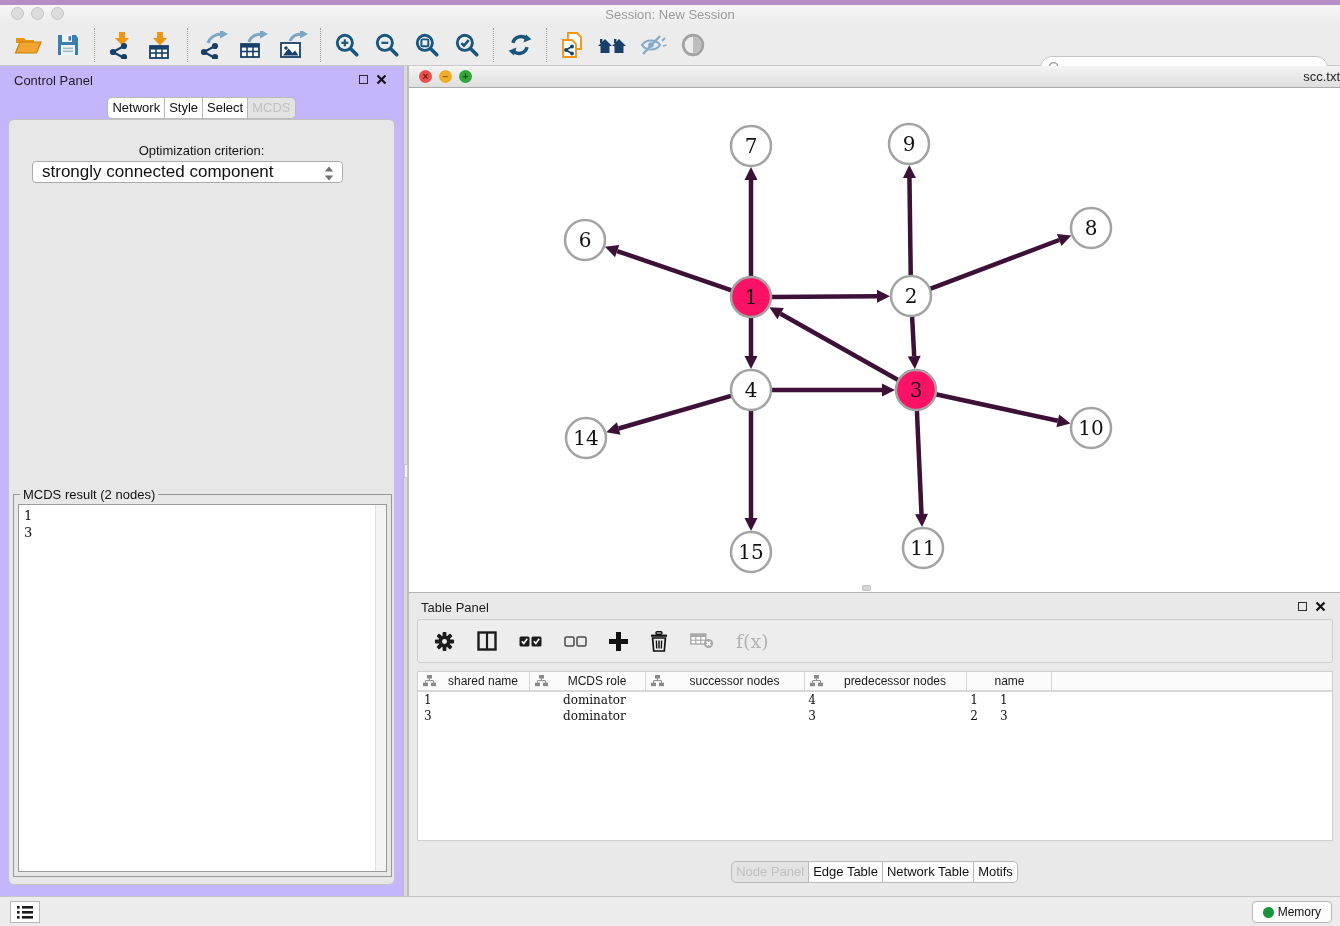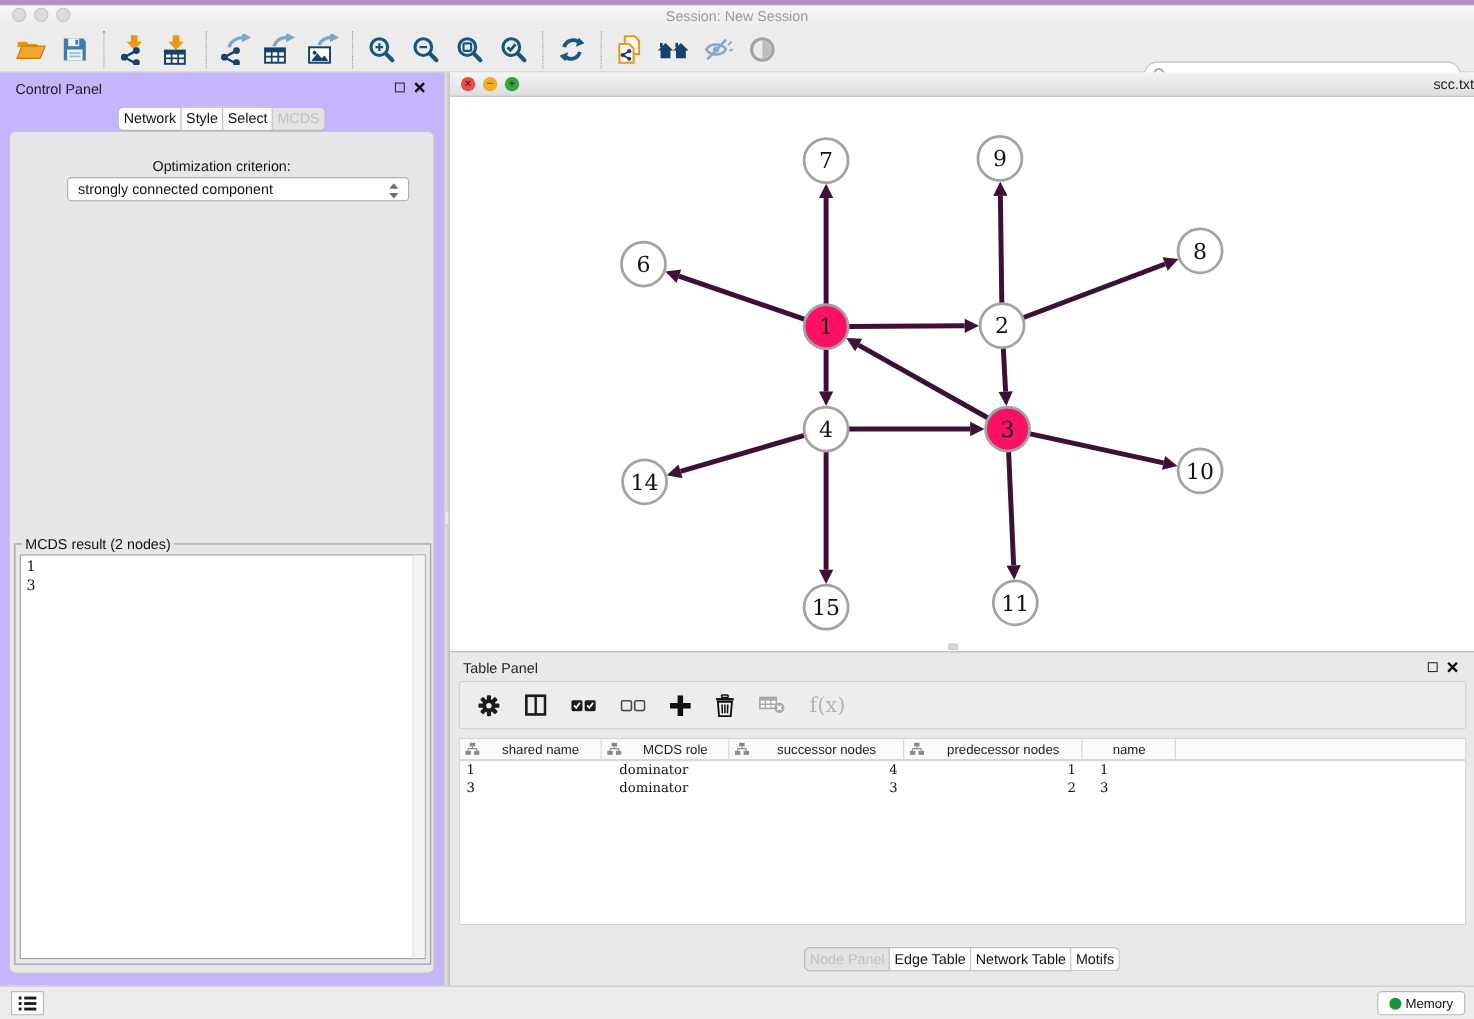--- a/index.html
+++ b/index.html
@@ -40,22 +40,22 @@
   #ctl-tabs { position:absolute; left:0; top:31px; width:100%; display:flex; justify-content:center; }
   .tab { height:22px; line-height:20px; padding:0 4px; font-size:13px; color:#111;
     background:#fdfdfd; border:1px solid #b9b9b9; border-left:none; }
   .tab:first-child { border-left:1px solid #b9b9b9; border-radius:5px 0 0 5px; }
   .tab:last-child { border-radius:0 5px 5px 0; }
   .tab.disabled-active { background:#e3e3e3; color:#c0c0c0; }
 
   #ctl-body { position:absolute; left:8px; top:53px; width:387px; height:766px;
     border:1px solid #c3c3c3; border-radius:6px; background:#e7e7e7; }
   #opt-label { position:absolute; top:23px; width:100%; text-align:center; font-size:13px; color:#141414; }
-  #opt-select { position:absolute; left:52px; top:41px; width:311px; height:22px; background:#fff;
-    border:1px solid #ababab; border-radius:4px; font-size:13px; color:#111;
+  #opt-select { position:absolute; left:23px; top:41px; width:311px; height:22px; background:#fff;
+    border:1px solid #ababab; border-radius:4px; font-size:17px; color:#111;
     line-height:20px; padding:0 26px 0 9px; }
   #opt-stepper { position:absolute; right:8px; top:4px; }
   .ctl-btn-row { position:absolute; top:74px; width:100%; display:flex; justify-content:center; gap:14px; }
   .mac-btn { height:22px; background:linear-gradient(#ffffff,#f2f2f2); border:1px solid #adadad;
     border-radius:5px; font-size:13px; color:#111; padding:0 16px;
     font-family:"Liberation Sans",sans-serif; }
 
   #mcds-result { position:absolute; left:4px; top:374px; width:379px; height:383px;
     border:1px solid #989898; background:#e7e7e7; }
   #mcds-legend { position:absolute; left:6px; top:-8px; background:#e7e7e7; padding:0 3px;
@@ -467,21 +467,21 @@
       <line x1="10.8" y1="1" x2="10.8" y2="11" stroke="#a8a8a8" stroke-width="1.2"></line>
       <line x1="0.8" y1="7.2" x2="15.8" y2="7.2" stroke="#a8a8a8" stroke-width="1.2"></line>
       <circle cx="18.5" cy="10.5" r="4.6" fill="#a8a8a8"></circle>
       <path d="M16.6 8.6 l3.8 3.8 M20.4 8.6 l-3.8 3.8" stroke="#fff" stroke-width="1.5"></path>
     </svg>
     <span id="fx-label">f(x)</span>
   </div>
 
   <div id="tp-table">
     <div id="thead-row">
-        <div class="th" style="width: 129px;">
+        <div class="th" style="width: 112px;">
           <svg width="13" height="12" viewBox="0 0 13 12">
             <rect x="4" y="0" width="5" height="3.6" fill="#8a8a8a"></rect>
             <rect x="0" y="7.6" width="5" height="3.6" fill="#8a8a8a"></rect>
             <rect x="8" y="7.6" width="5" height="3.6" fill="#8a8a8a"></rect>
             <path d="M6.5 3.6 V5.6 M2.5 5.6 H10.5 M2.5 5.6 V7.6 M10.5 5.6 V7.6" stroke="#8a8a8a" stroke-width="1" fill="none"></path>
           </svg>
           <span class="th-label">shared name</span>
         </div>
         <div class="th" style="width: 116px;">
           <svg width="13" height="12" viewBox="0 0 13 12">

